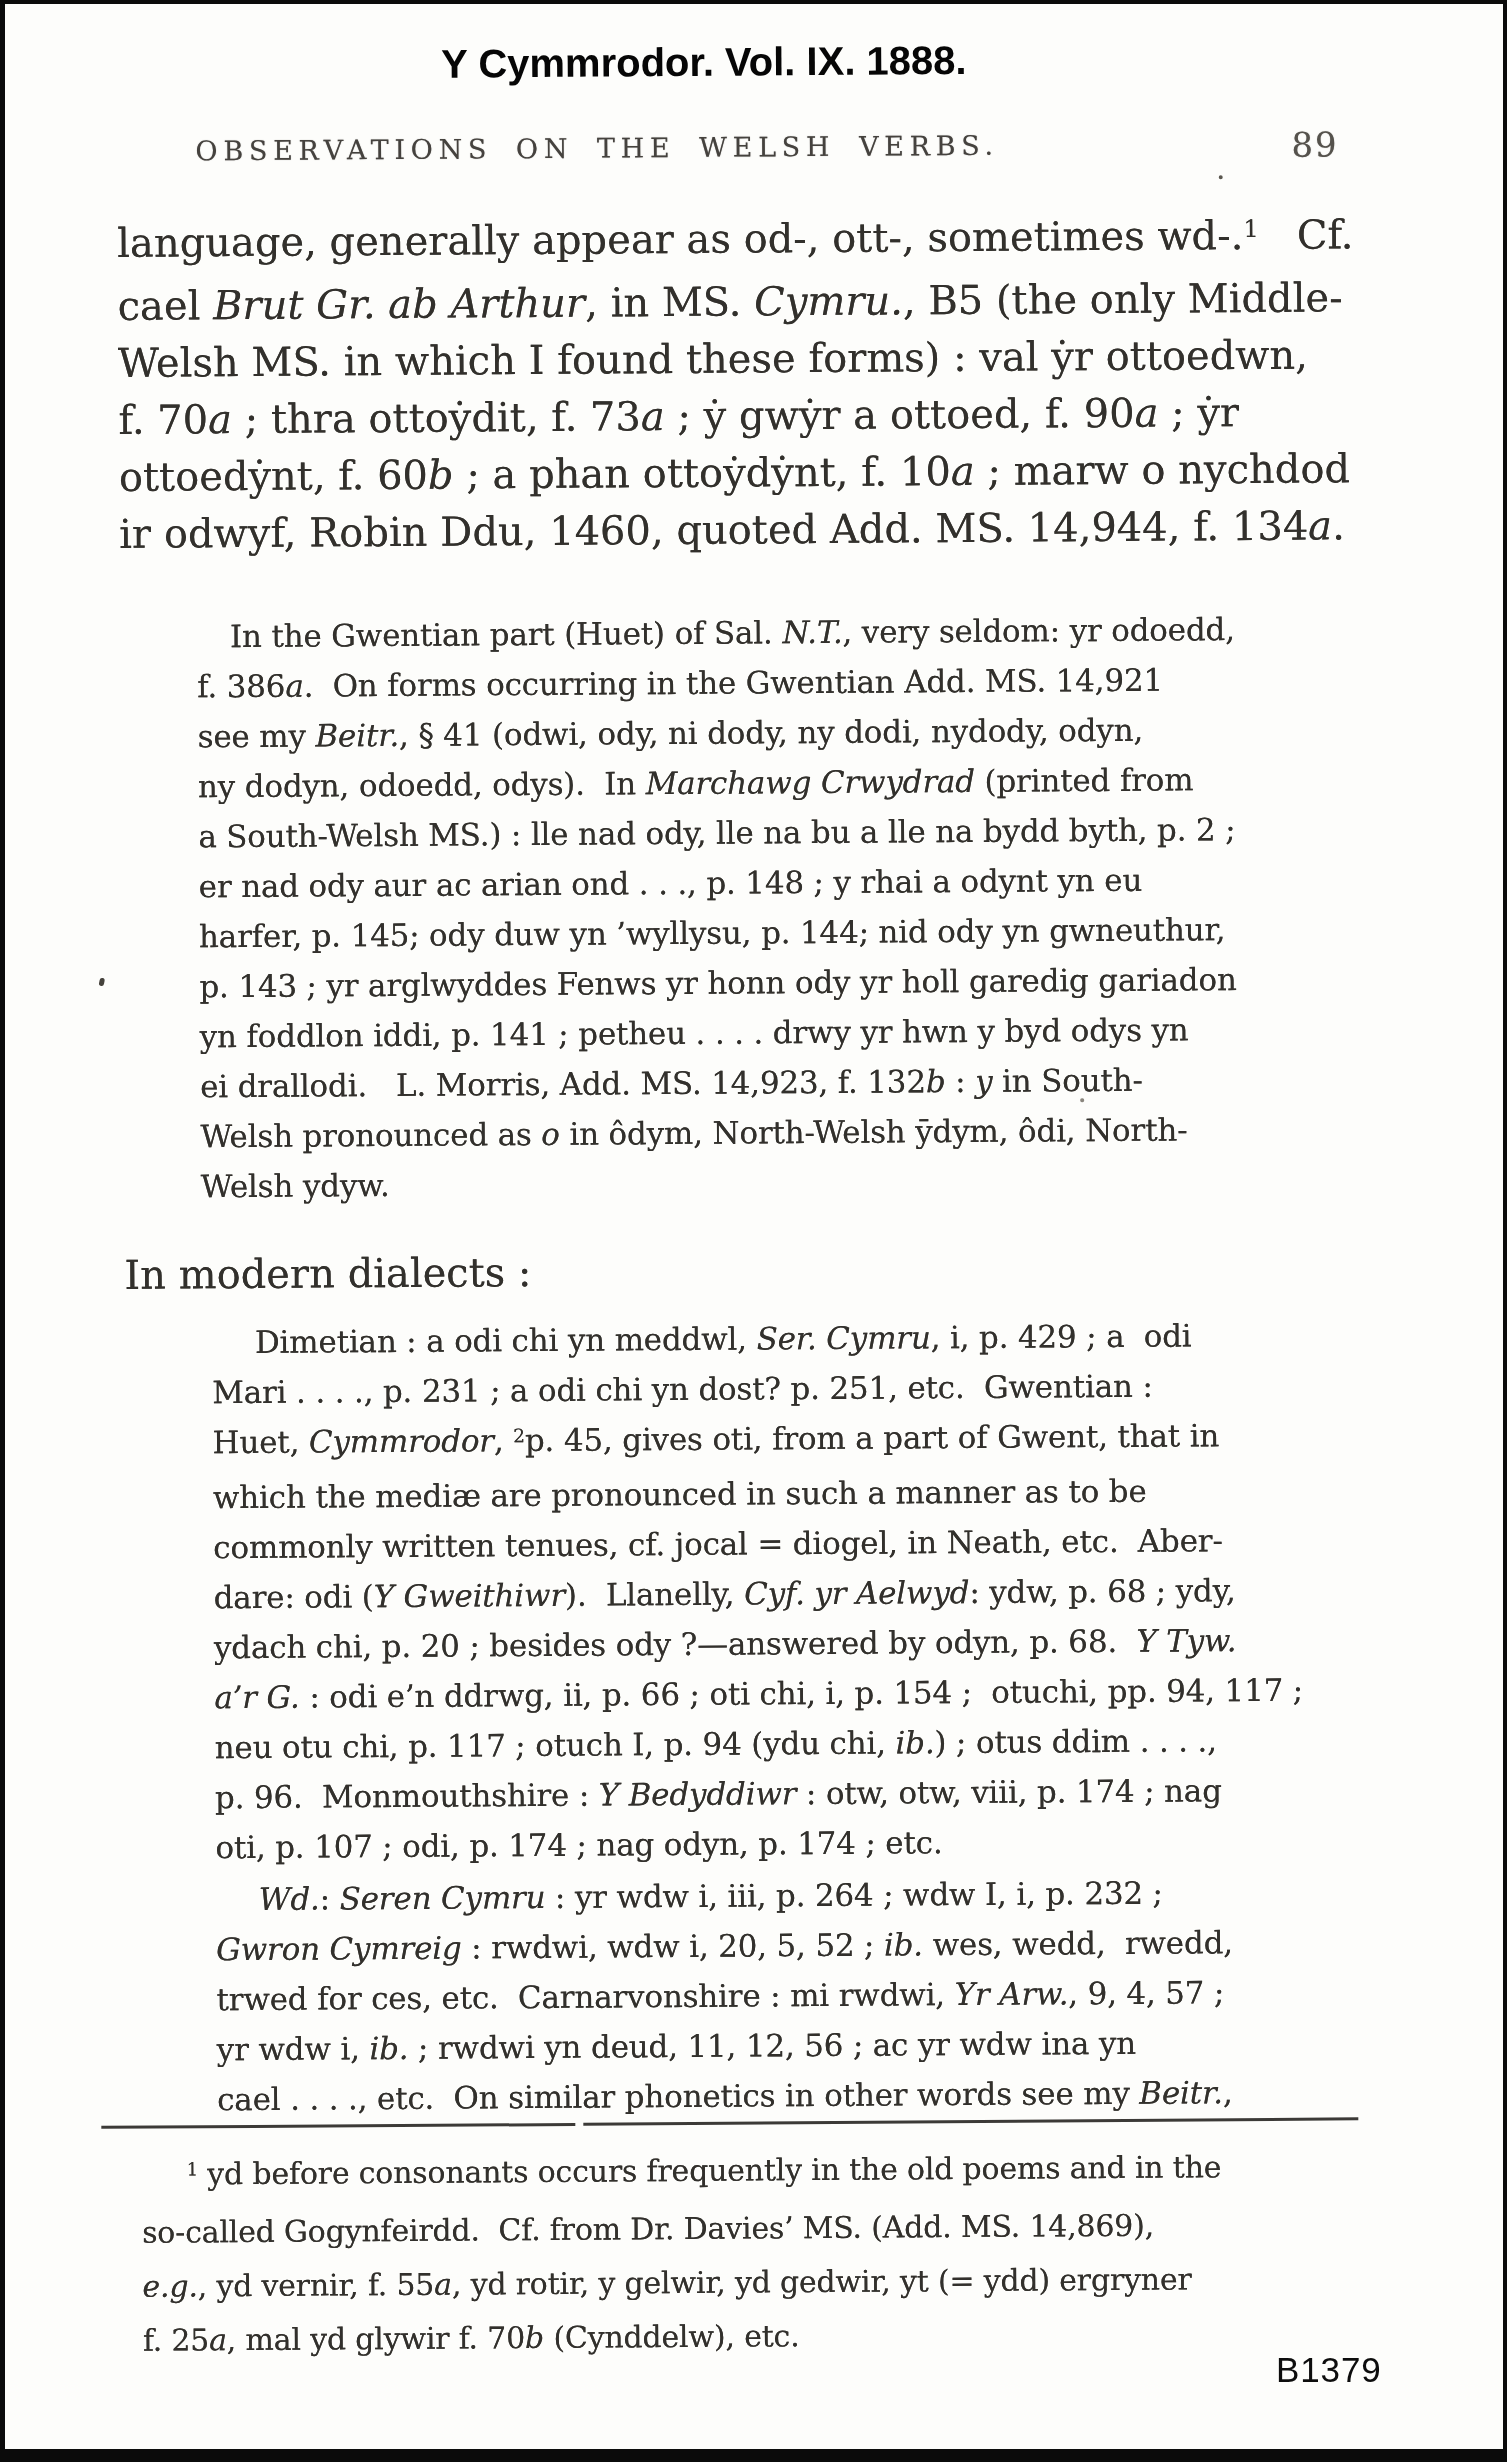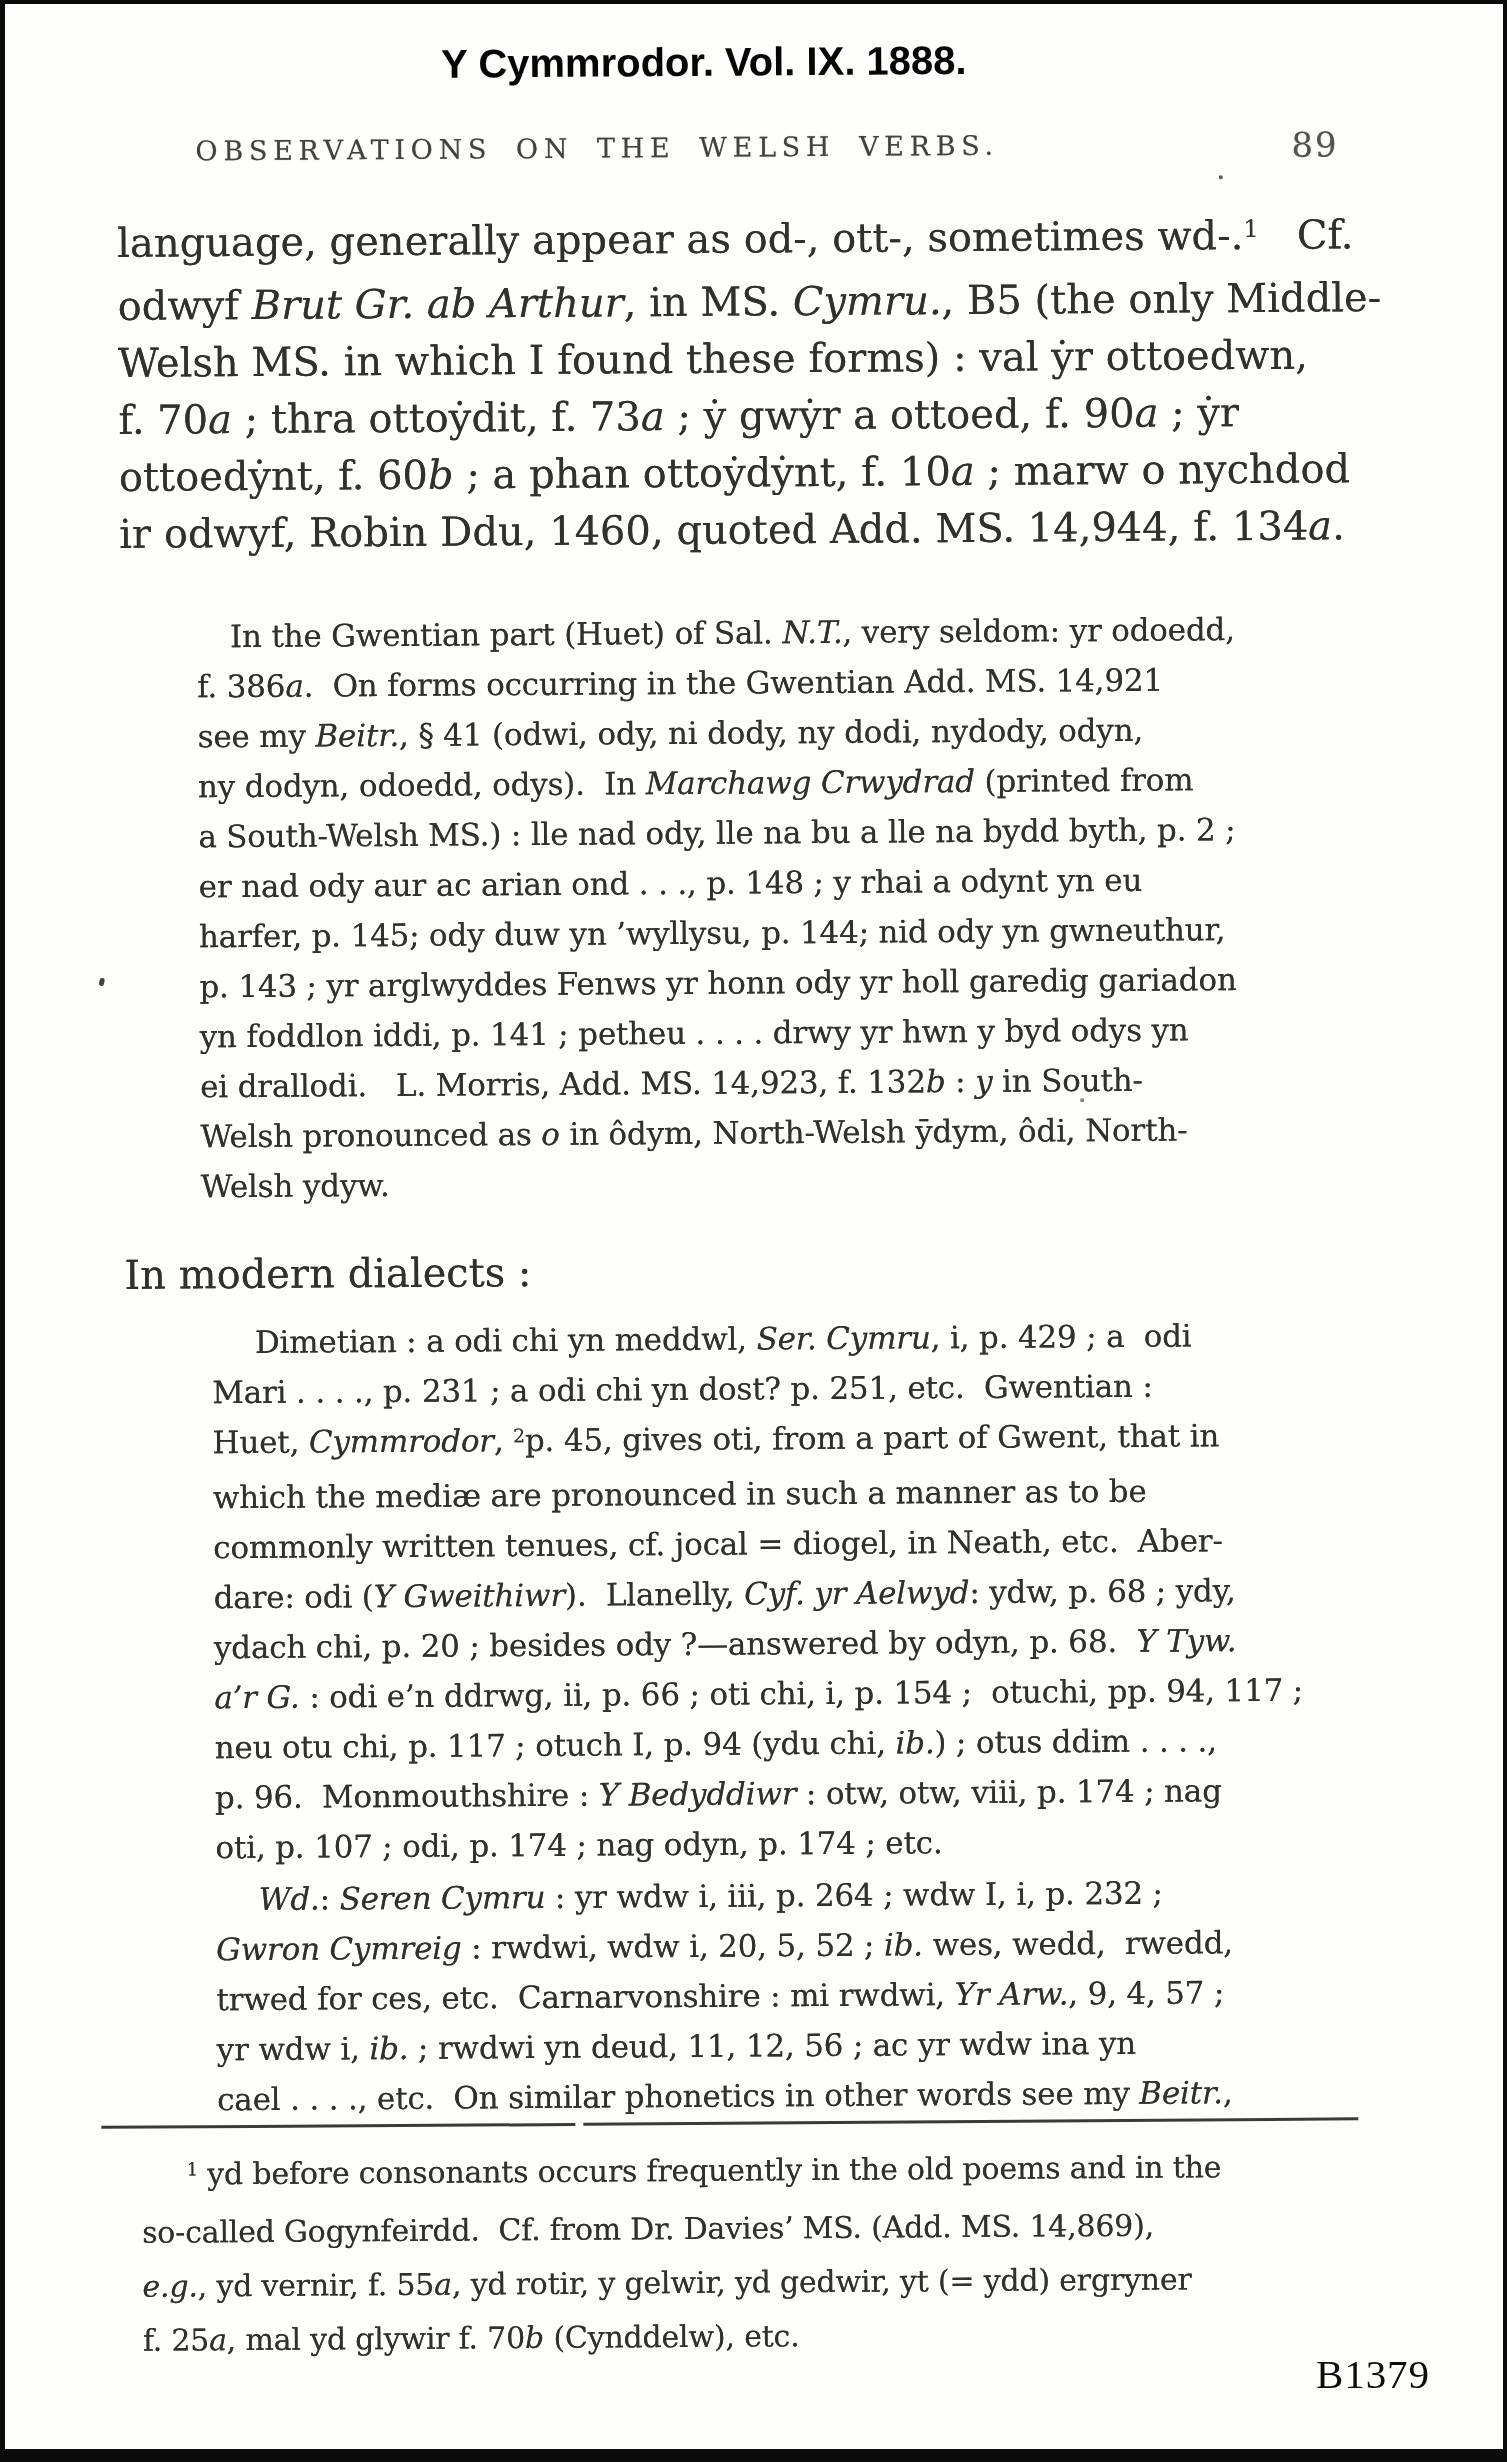--- a/index.html
+++ b/index.html
@@ -64,22 +64,22 @@
   .footnote-separator .seg1{width:474px;height:2.6px;background:#3c3a37;transform:rotate(0.05deg);}
   .footnote-separator .seg2{flex:1;height:2.6px;background:#3c3a37;}
   .footnote{
     position:absolute;left:130px;top:2144px;width:1243px;
     text-shadow:0 0 0.6px rgba(50,47,43,.8);
   }
   .footnote .line{font-size:30px;line-height:54px;letter-spacing:-0.2px;}
   .footnote .ind{padding-left:45px;}
   .b-code{
     position:absolute;left:1271px;top:2346px;
-    font-family:Liberation Serif, serif;
-    font-size:41px;color:#0d0d0d;letter-spacing:0.9px;margin-left:40px;
+    font-family:Liberation Sans, sans-serif;
+    font-size:35px;color:#0d0d0d;letter-spacing:0.9px;
   }
   .speck{position:absolute;background:#5a574f;border-radius:50%;}
   .speck-1{left:1221px;top:179px;width:4.3px;height:4.3px;}
   .speck-2{left:96px;top:974px;width:5.2px;height:7.8px;border-radius:2.6px;transform:rotate(12deg);background:#45423c;}
   .speck-3{left:1076px;top:1101px;width:3.5px;height:3.5px;background:#8a867e;}
 </style>
 </head>
 <body>
 
 <div class="page">
@@ -87,21 +87,21 @@
 
     <div class="journal-title">Y Cymmrodor. Vol. IX. 1888.</div>
 
     <div class="running-head">OBSERVATIONS ON THE WELSH VERBS.</div>
 
     <div class="page-number">89</div>
 
     <div class="text-blocks">
         <div class="block large" id="b-para-opening">
           <div class="line"><span>language, generally appear as od-, ott-, sometimes wd-.</span><span class="sup">1</span><span>   Cf.</span></div>
-          <div class="line"><span>odwyf </span><span class="i">Brut Gr. ab Arthur</span><span>, in MS. </span><span class="i">Cymru.</span><span>, B5 (the only Middle-</span></div>
+          <div class="line"><span>cael </span><span class="i">Brut Gr. ab Arthur</span><span>, in MS. </span><span class="i">Cymru.</span><span>, B5 (the only Middle-</span></div>
           <div class="line"><span>Welsh MS. in which I found these forms) : val ẏr ottoedwn,</span></div>
           <div class="line"><span>f. 70</span><span class="i">a</span><span> ; thra ottoẏdit, f. 73</span><span class="i">a</span><span> ; ẏ gwẏr a ottoed, f. 90</span><span class="i">a</span><span> ; ẏr</span></div>
           <div class="line"><span>ottoedẏnt, f. 60</span><span class="i">b</span><span> ; a phan ottoẏdẏnt, f. 10</span><span class="i">a</span><span> ; marw o nychdod</span></div>
           <div class="line"><span>ir odwyf, Robin Ddu, 1460, quoted Add. MS. 14,944, f. 134</span><span class="i">a</span><span>.</span></div>
         </div>
         <div class="block small quote" id="b-para-gwentian">
           <div class="line ind"><span>In the Gwentian part (Huet) of Sal. </span><span class="i">N.T.</span><span>, very seldom: yr odoedd,</span></div>
           <div class="line"><span>f. 386</span><span class="i">a</span><span>.  On forms occurring in the Gwentian Add. MS. 14,921</span></div>
           <div class="line"><span>see my </span><span class="i">Beitr.</span><span>, § 41 (odwi, ody, ni dody, ny dodi, nydody, odyn,</span></div>
           <div class="line"><span>ny dodyn, odoedd, odys).  In </span><span class="i">Marchawg Crwydrad</span><span> (printed from</span></div>

